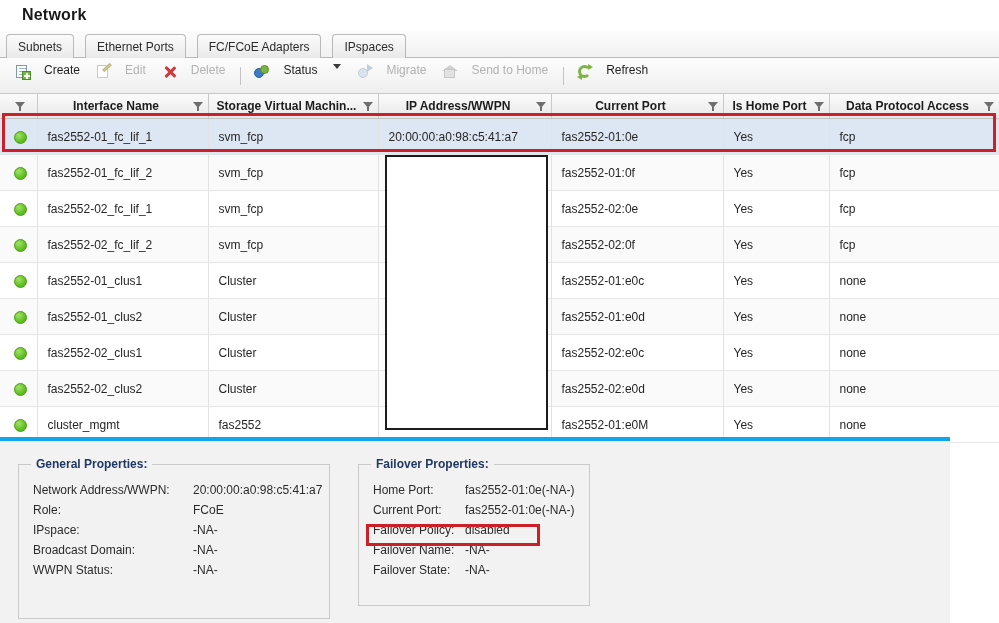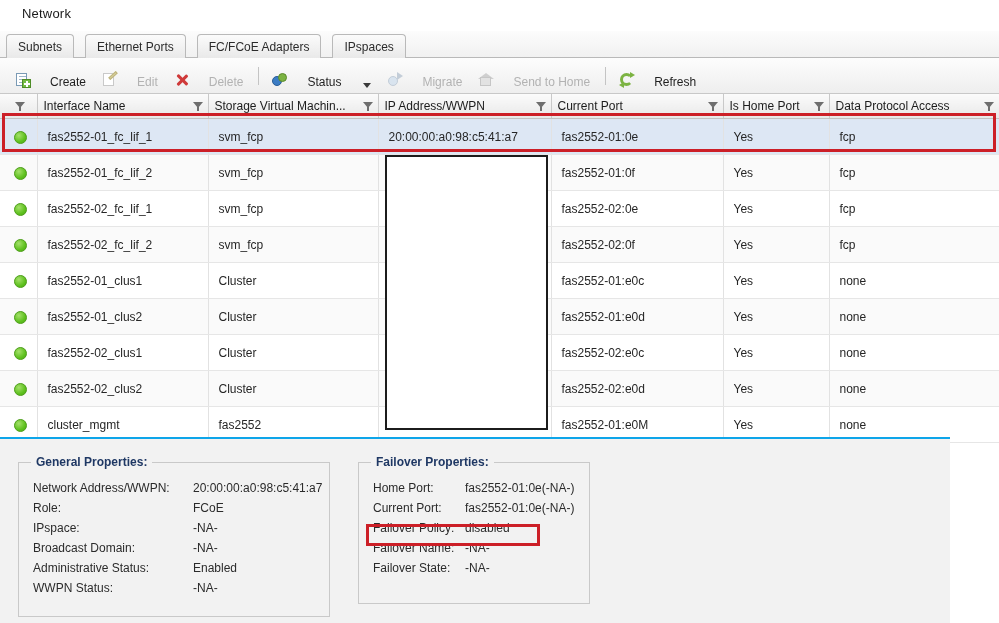--- a/index.html
+++ b/index.html
@@ -10,21 +10,21 @@
     background: #ffffff;
     font-family: "Liberation Sans", sans-serif;
     font-size: 12px;
     color: #222;
   }
   #app { position: relative; width: 999px; height: 623px; background:#fff; }
 
   
   .page-title {
     position: absolute; left: 22px; top: 6px;
-    font-size: 13px; font-weight: normal; color: #1a1a1a;
+    font-size: 16px; font-weight: bold; color: #1a1a1a;
     letter-spacing: .2px;
   }
 
   
   .tabstrip {
     position: absolute; left: 0; top: 31px; width: 999px; height: 27px;
     border-bottom: 1px solid #b9b9b9;
     background: linear-gradient(to bottom,#fcfcfc 0%, #f1f1f1 100%);
   }
   .tabs { position: absolute; left: 6px; top: 0; display: flex; align-items: flex-end; height: 27px; }
@@ -51,21 +51,21 @@
 
   
   .toolbar {
     position: absolute; left: 0; top: 58px; width: 999px; height: 36px;
     background: linear-gradient(to bottom,#fdfdfd 0%, #eeeeee 100%);
     border-bottom: 1px solid #c8c8c8;
     display: flex; align-items: center;
     padding-left: 8px;
   }
   .tbtn {
-    display: flex; align-items: flex-end; gap: 19px;
+    display: flex; align-items: flex-start; gap: 13px;
     height: 24px; padding: 0 7px; margin-right: 2px;
     font-size: 12px; color: #1f1f1f; white-space: nowrap;
     cursor: default;
   }
   .tbtn.disabled { color: #b2b2b2; }
   .tbtn .lbl { line-height: 1; }
   .tsep { width: 1px; height: 18px; background: #c4c4c4; margin: 0 6px; }
   .caret {
     width: 0; height: 0; margin-left: 3px;
     border-left: 4px solid transparent; border-right: 4px solid transparent;
@@ -110,22 +110,22 @@
   .ico-ref .a2 { position:absolute; left:0px; bottom:0px; width:0;height:0;border-right:5px solid #7cb342;border-top:3px solid transparent;border-bottom:3px solid transparent;}
 
   
   .grid { position: absolute; left: 0; top: 94px; width: 999px; }
   .grid table { border-collapse: collapse; width: 999px; table-layout: fixed; }
   .grid thead th {
     height: 24px;
     background: linear-gradient(to bottom,#fbfbfb 0%,#e8e8e8 100%);
     border-right: 1px solid #c9c9c9;
     border-bottom: 1px solid #c2c2c2;
-    font-size: 12px; font-weight: normal; color: #1c1c1c;
-    text-align: left;
+    font-size: 12px; font-weight: bold; color: #1c1c1c;
+    text-align: center;
     padding: 0;
     position: relative;
     white-space: nowrap;
     overflow: hidden;
   }
   .th-inner { display: flex; align-items: center; height: 24px; padding: 0 4px 0 6px; }
   .th-inner .txt { flex: 1 1 auto; overflow: hidden; text-overflow: ellipsis; }
   .funnel {
     display: inline-block; width: 11px; height: 11px; flex: 0 0 11px; position: relative; margin-left: 4px;
   }
@@ -170,21 +170,21 @@
   }
   
   .mask-box {
     position: absolute; left: 385px; top: 155px; width: 163px; height: 275px;
     background: #ffffff; border: 2px solid #1c1c1c; z-index: 7;
   }
 
   
   .details {
     position: absolute; left: 0; top: 437px; width: 950px; height: 186px;
-    background: #f2f2f2; border-top: 2px solid #0ea5e9;
+    background: #f2f2f2; border-top: 4px solid #0ea5e9;
   }
   .fieldset {
     position: absolute;
     border: 1px solid #c9c9c9;
     background: #f2f2f2;
   }
   .legend {
     position: absolute; top: -8px; left: 12px;
     background: #f2f2f2;
     padding: 0 5px;
@@ -430,24 +430,20 @@
           </div>
           <div class="prow">
             <span class="pkey">IPspace:</span>
             <span class="pval">-NA-</span>
           </div>
           <div class="prow">
             <span class="pkey">Broadcast Domain:</span>
             <span class="pval">-NA-</span>
           </div>
           <div class="prow">
-            <span class="pkey">Administrative Status:</span>
-            <span class="pval">Enabled</span>
-          </div>
-          <div class="prow">
             <span class="pkey">WWPN Status:</span>
             <span class="pval">-NA-</span>
           </div>
         </div>
     </div>
 
     <div class="fieldset" id="fp">
       <div class="legend">Failover Properties:</div>
       <div class="props" id="fp-props">
           <div class="prow">

